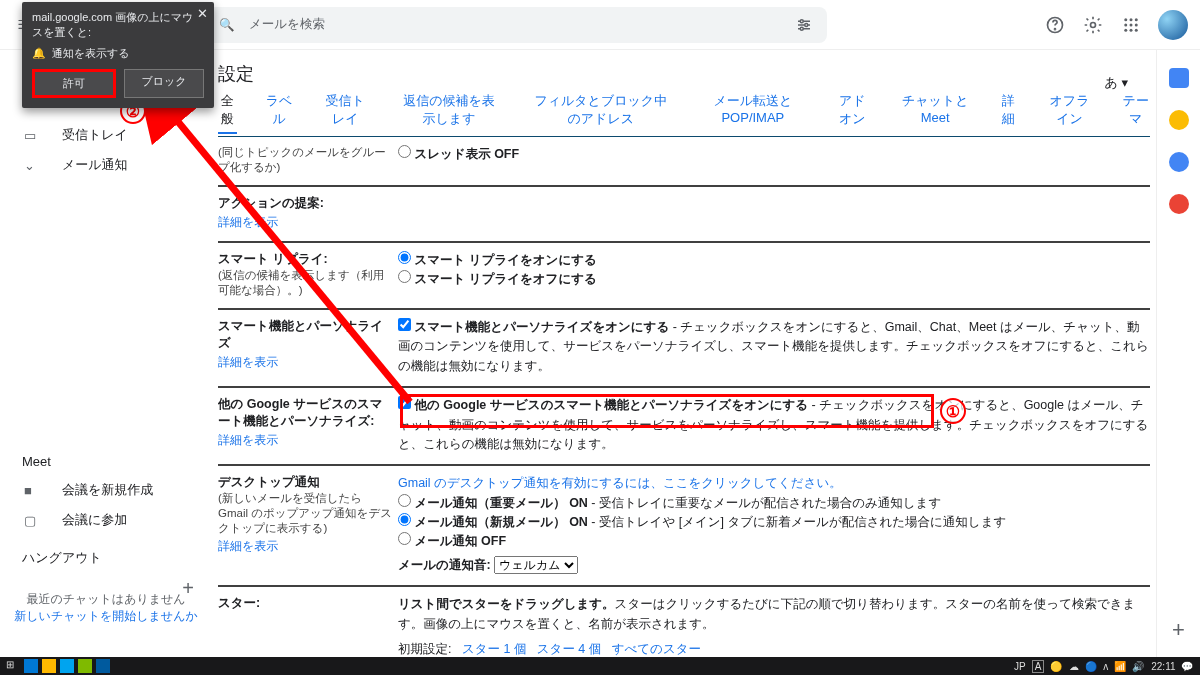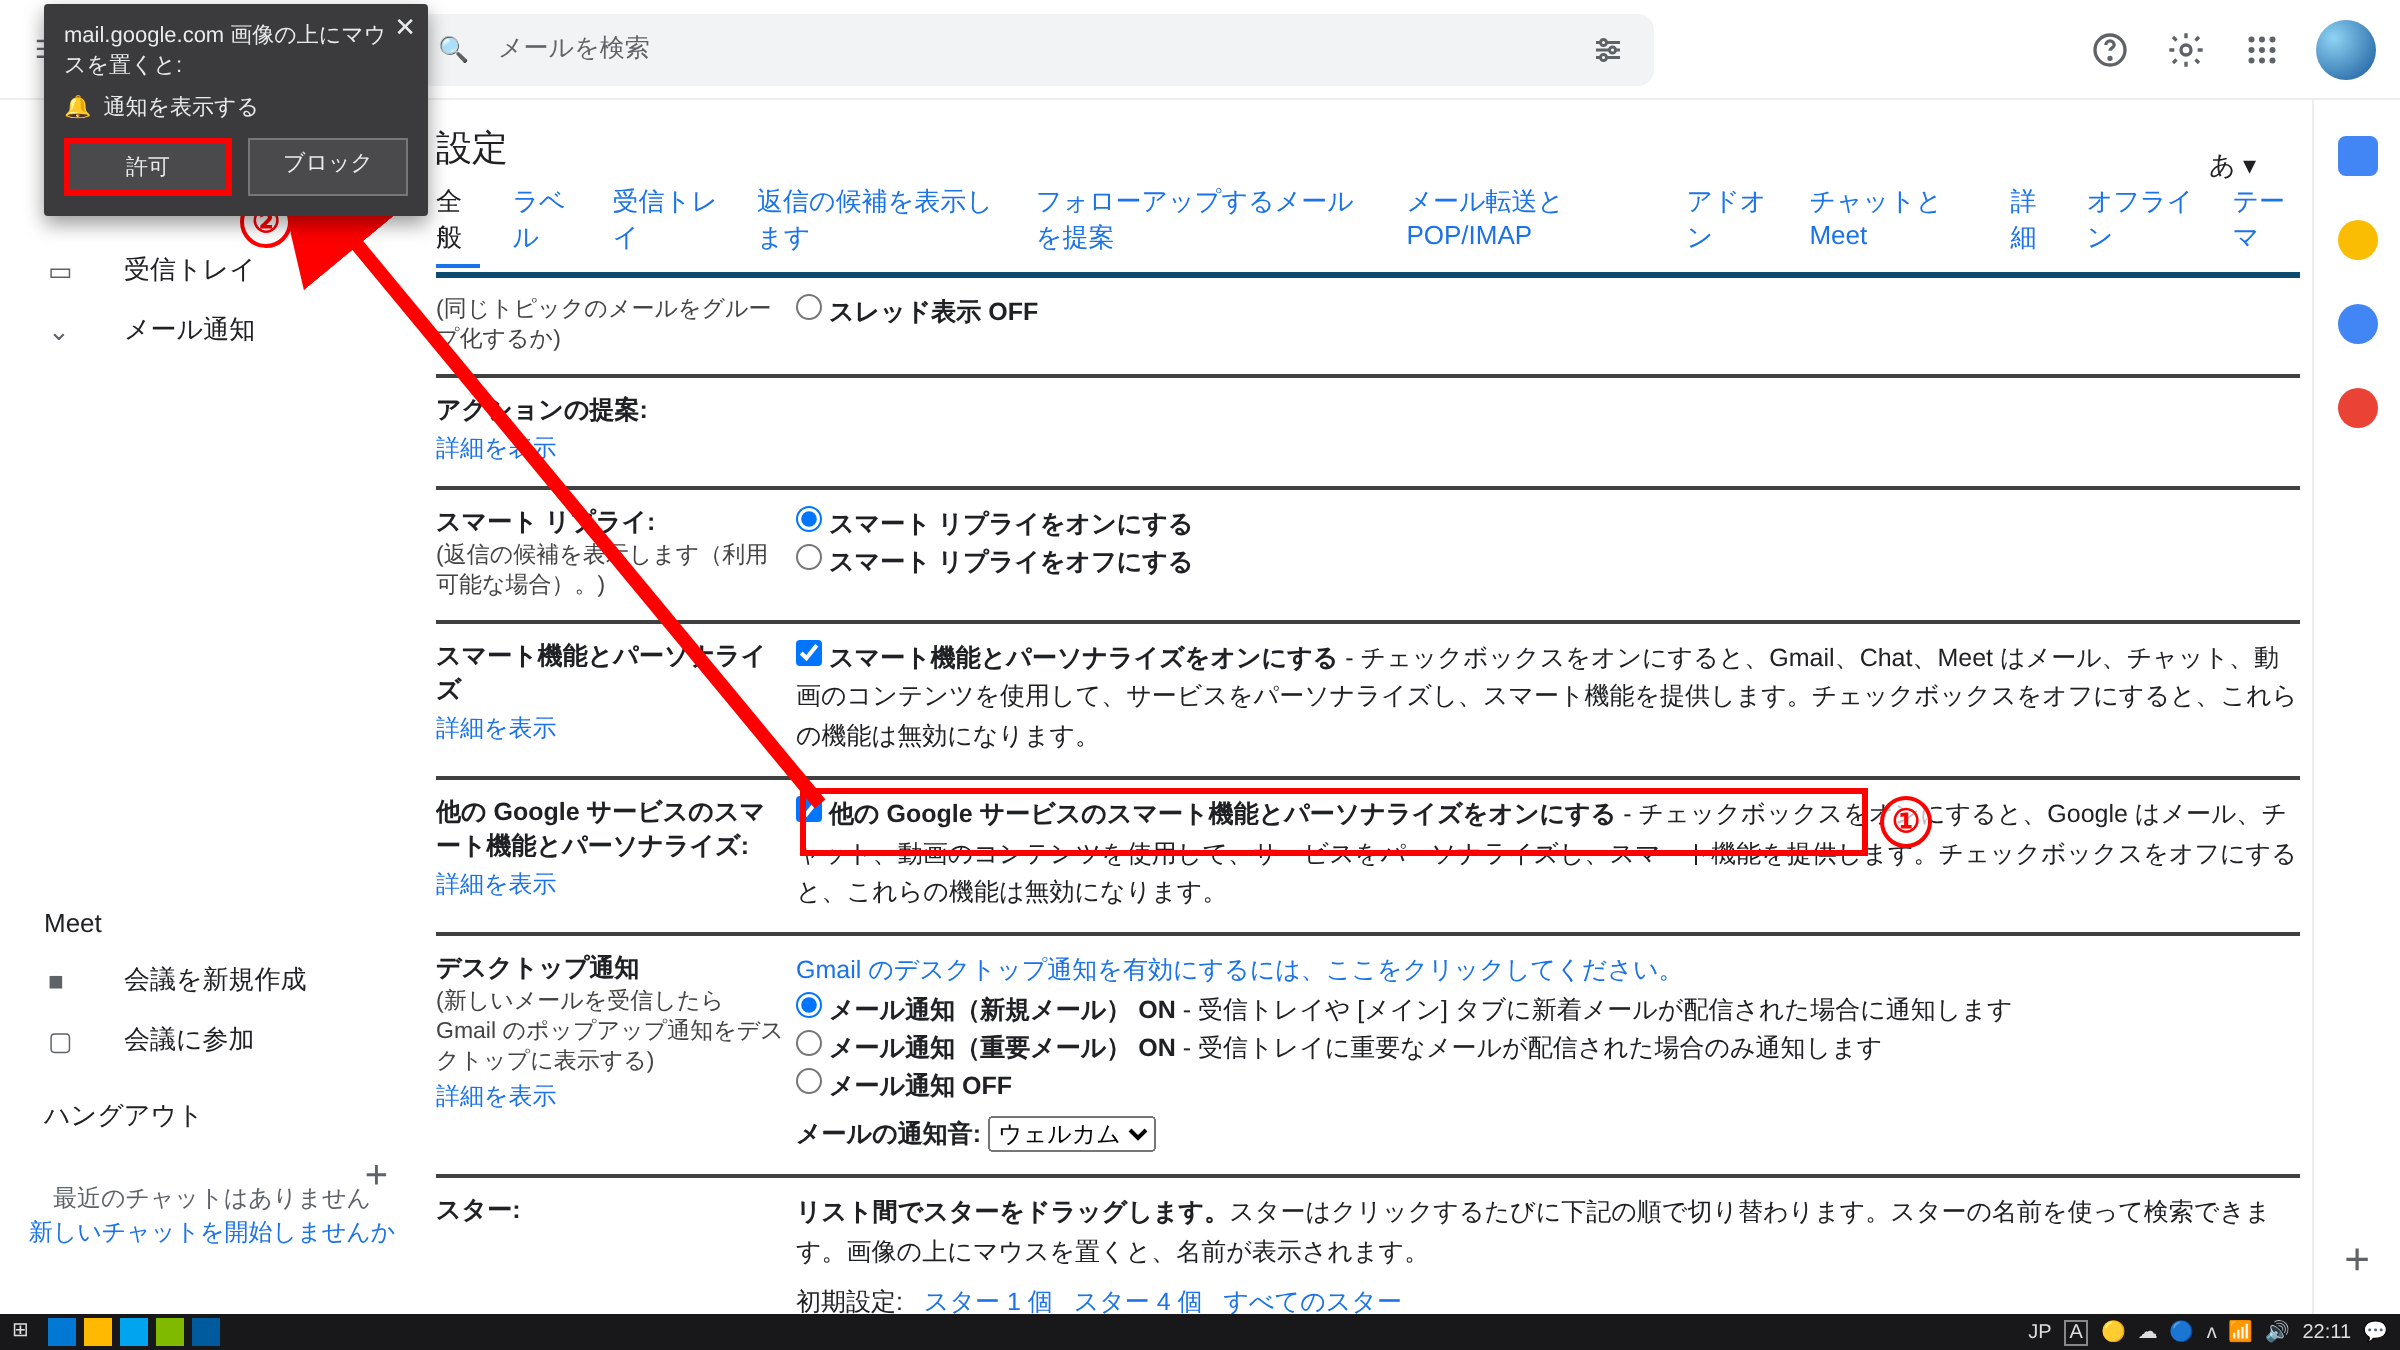--- a/index.html
+++ b/index.html
@@ -21,21 +21,21 @@
 .nav-item .ni-icon { width: 20px; margin-right: 18px; color: #5f6368; }
 .meet-head { padding: 14px 0 6px 22px; font-size: 13px; font-weight: 500; }
 .sidebar-bottom { position: absolute; bottom: 32px; left: 0; width: 100%; text-align: center; font-size: 12px; color: #5f6368; }
 .sidebar-bottom .new-chat { color: #1a73e8; }
 .plus-row { display: flex; justify-content: flex-end; padding-right: 18px; font-size: 20px; color: #5f6368; margin-top: 4px;}
 
 .main { flex: 1; padding: 12px 6px 0 6px; overflow: hidden; position: relative; }
 .settings-title-row { display: flex; align-items: flex-end; justify-content: space-between; padding-right: 22px; }
 .settings-title { font-size: 18px; margin-bottom: 6px; }
 .lang-sel { font-size: 13px; }
-.tabs { display: flex; gap: 16px; border-bottom: 3px solid #0c4a6e; padding-bottom: 2px; font-size: 13px; color: #1a73e8; }
+.tabs { display: flex; gap: 28px; border-bottom: 1px solid #0c4a6e; padding-bottom: 2px; font-size: 13px; color: #1a73e8; text-align: center; }
 .tabs span { cursor: pointer; }
 .tabs .active { color: #202124; border-bottom: 2px solid #1a73e8; padding-bottom: 4px; }
 
 .settings-body { overflow-y: hidden; height: 520px; }
 .row { display: flex; border-bottom: 2px solid #404040; padding: 8px 0 10px 0; }
 .row-label { width: 180px; font-size: 12.5px; font-weight: 700; padding-right: 6px; }
 .row-label .sub { font-weight: 400; color: #444; font-size: 11.5px; }
 .row-label .detail { font-weight: 400; color: #1a73e8; font-size: 12px; display: block; margin-top: 2px;}
 .row-content { flex: 1; font-size: 12.5px; line-height: 1.55; }
 .row-content label { display: block; }
@@ -163,21 +163,21 @@
   <div class="main">
     <div class="settings-title-row">
       <div class="settings-title">設定</div>
       <div class="lang-sel">あ ▾</div>
     </div>
     <div class="tabs">
       <span class="active">全般</span>
       <span>ラベル</span>
       <span>受信トレイ</span>
       <span>返信の候補を表示します</span>
-      <span>フォローアップするメールを提案</span>
+      <span>フィルタとブロック中のアドレス</span>
       <span>メール転送と POP/IMAP</span>
       <span>アドオン</span>
       <span>チャットと Meet</span>
       <span>詳細</span>
       <span>オフライン</span>
       <span>テーマ</span>
     </div>
 
     <div class="settings-body">
       <div class="row" style="border-top:none;">
@@ -226,22 +226,22 @@
       </div>
 
       <div class="row" style="position:relative;">
         <div class="row-label">
           <span>デスクトップ通知</span><br>
           <span class="sub">(新しいメールを受信したら Gmail のポップアップ通知をデスクトップに表示する)</span>
           <span class="detail">詳細を表示</span>
         </div>
         <div class="row-content">
           <div class="link">Gmail のデスクトップ通知を有効にするには、ここをクリックしてください。</div>
+          <label><input type="radio" style=""> <b>メール通知（重要メール） ON</b><span> - 受信トレイに重要なメールが配信された場合のみ通知します</span></label>
           <label><input type="radio" checked="" style=""> <b>メール通知（新規メール） ON</b><span> - 受信トレイや [メイン] タブに新着メールが配信された場合に通知します</span></label>
-          <label><input type="radio" style=""> <b>メール通知（重要メール） ON</b><span> - 受信トレイに重要なメールが配信された場合のみ通知します</span></label>
           <label><input type="radio" style=""> <b>メール通知 OFF</b></label>
           <div style="margin-top:4px;">
             <b>メールの通知音:</b>
             <select><option>ウェルカム</option></select>
           </div>
         </div>
       </div>
 
       <div class="row">
         <div class="row-label"><span>スター:</span></div>

